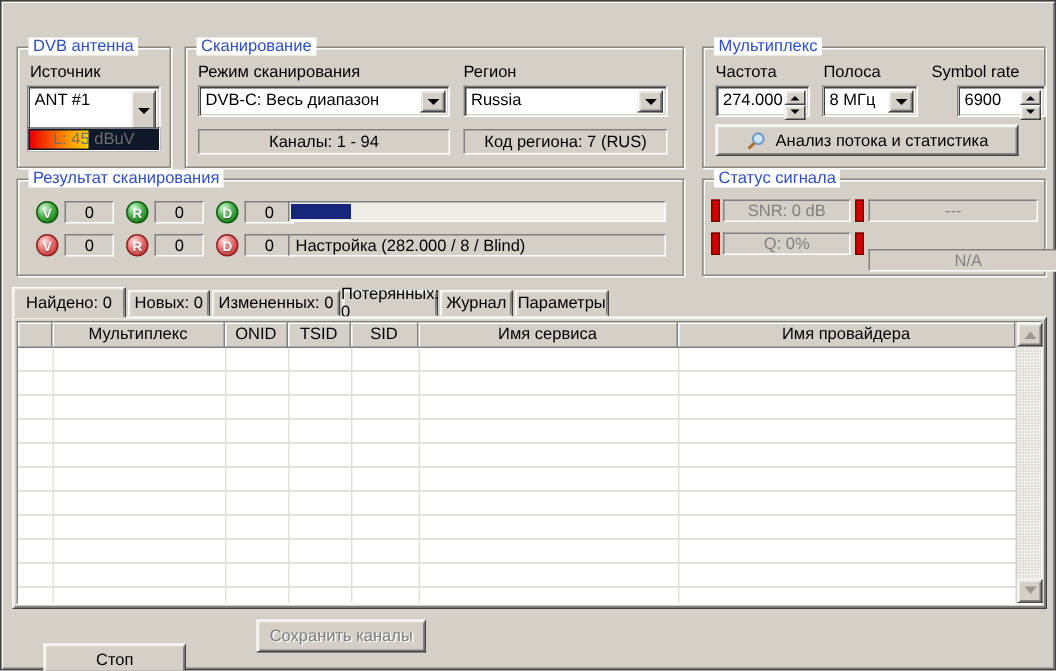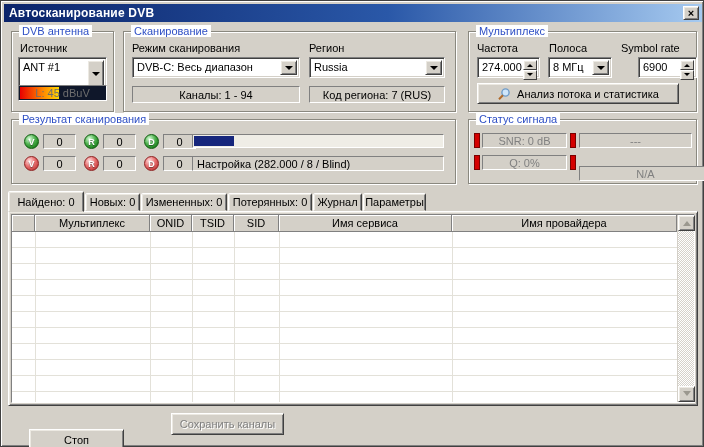--- a/index.html
+++ b/index.html
@@ -111,26 +111,20 @@
   .tri-up-g { width:0;height:0;border:4px solid transparent;border-bottom:5px solid #9b988f;margin-bottom:3px;}
   .tri-down-g { width:0;height:0;border:4px solid transparent;border-top:5px solid #9b988f;margin-top:3px;}
 
   .mag { margin-right:6px; }
 </style>
 </head>
 <body>
 
 <div id="win">
 
-  <div class="titlebar">
-    <span class="title-text">Автосканирование DVB</span>
-    <div class="close-btn">
-      <span>×</span>
-    </div>
-  </div>
 
   <div class="groupbox" style="left:10px; top:30px; width:103px; height:81px;">
     <span class="glabel">DVB антенна</span>
     <span class="lbl" style="left:8px; top:10px;">Источник</span>
     <div class="field" style="left:6px; top:25px; width:89px; height:33px;">
       <span class="val">ANT #1</span>
       <div class="dropbtn">
         <span class="tri-down"></span>
       </div>
     </div>
@@ -284,21 +278,21 @@
   <div class="tabs">
     <div class="tab active" style="width:76px;">
         <span>Найдено: 0</span>
       </div>
     <div class="tab" style="width:55px;">
         <span>Новых: 0</span>
       </div>
     <div class="tab" style="width:86px;">
         <span>Измененных: 0</span>
       </div>
-    <div class="tab" style="width:84px;">
+    <div class="tab" style="width:64px;">
         <span>Потерянных: 0</span>
       </div>
     <div class="tab" style="width:49px;">
         <span>Журнал</span>
       </div>
     <div class="tab" style="width:63px;">
         <span>Параметры</span>
       </div>
   </div>
 

